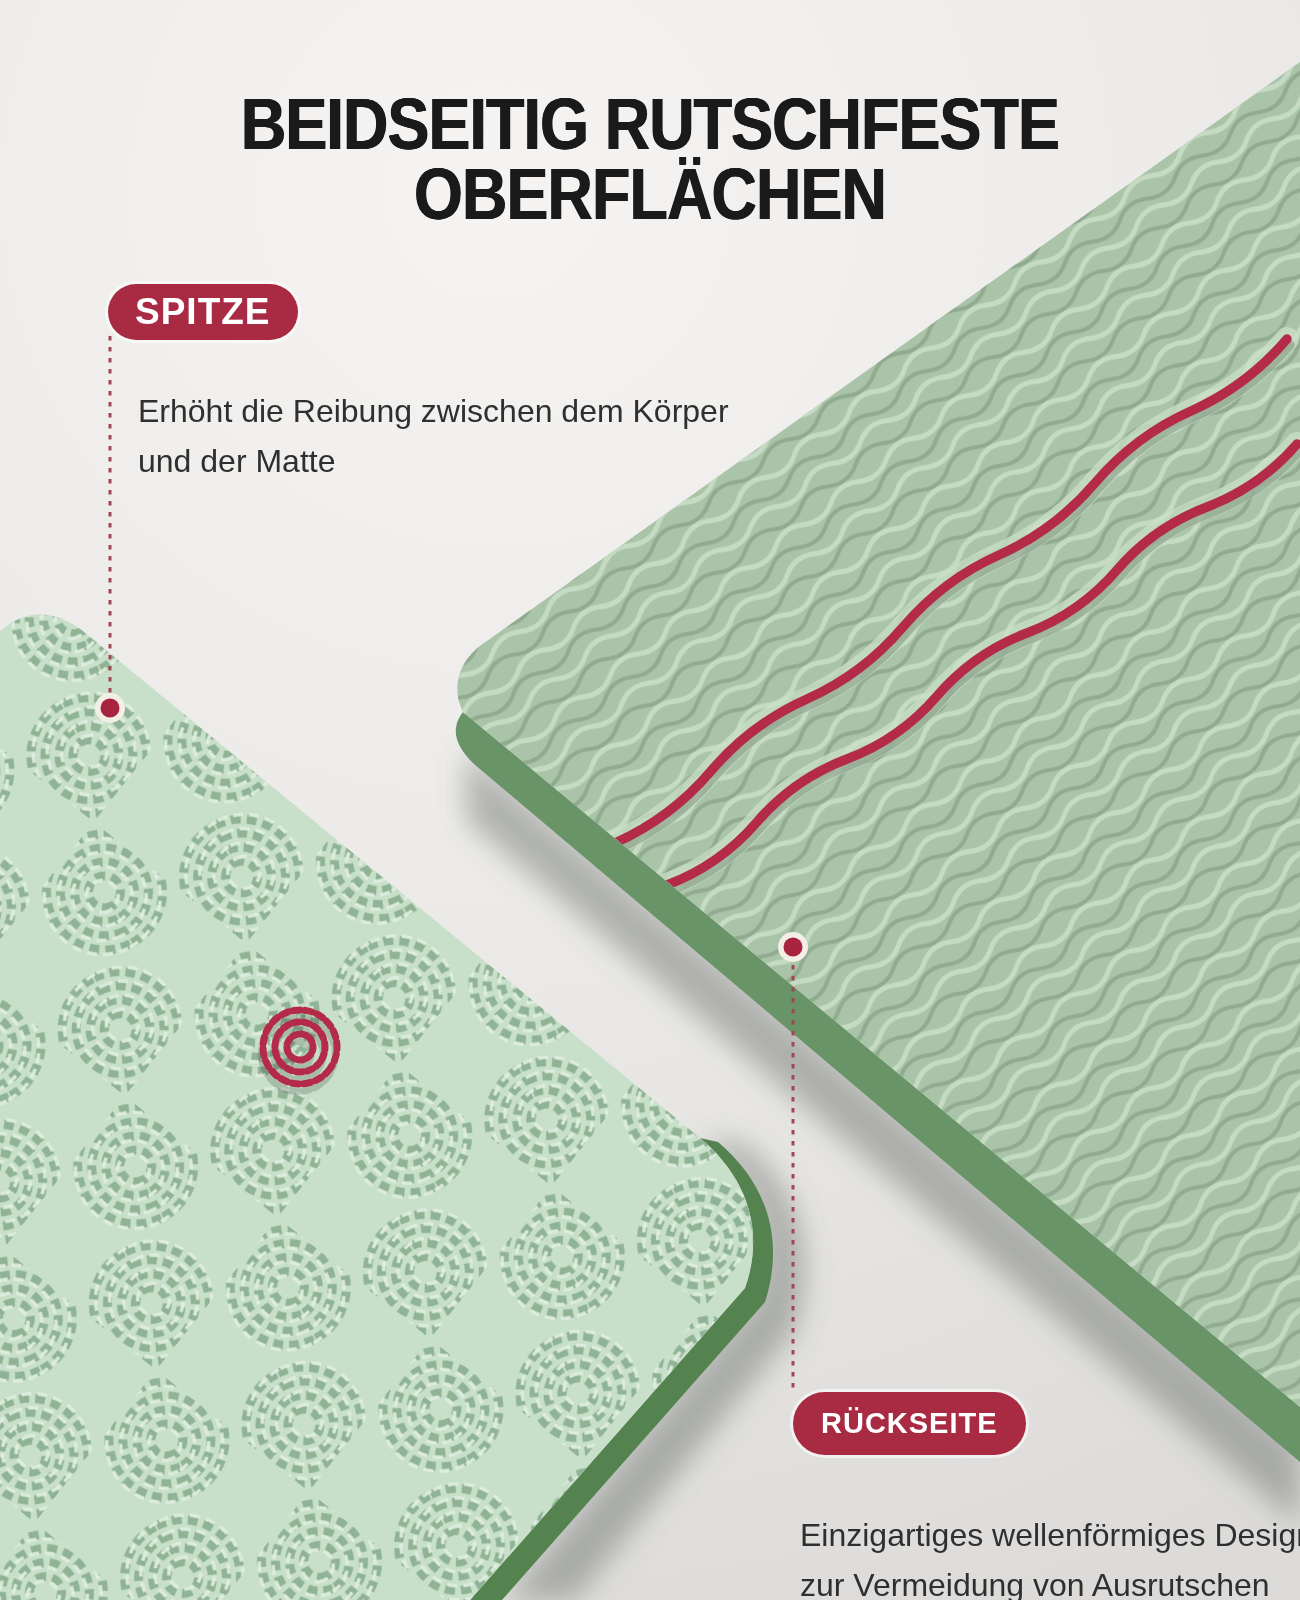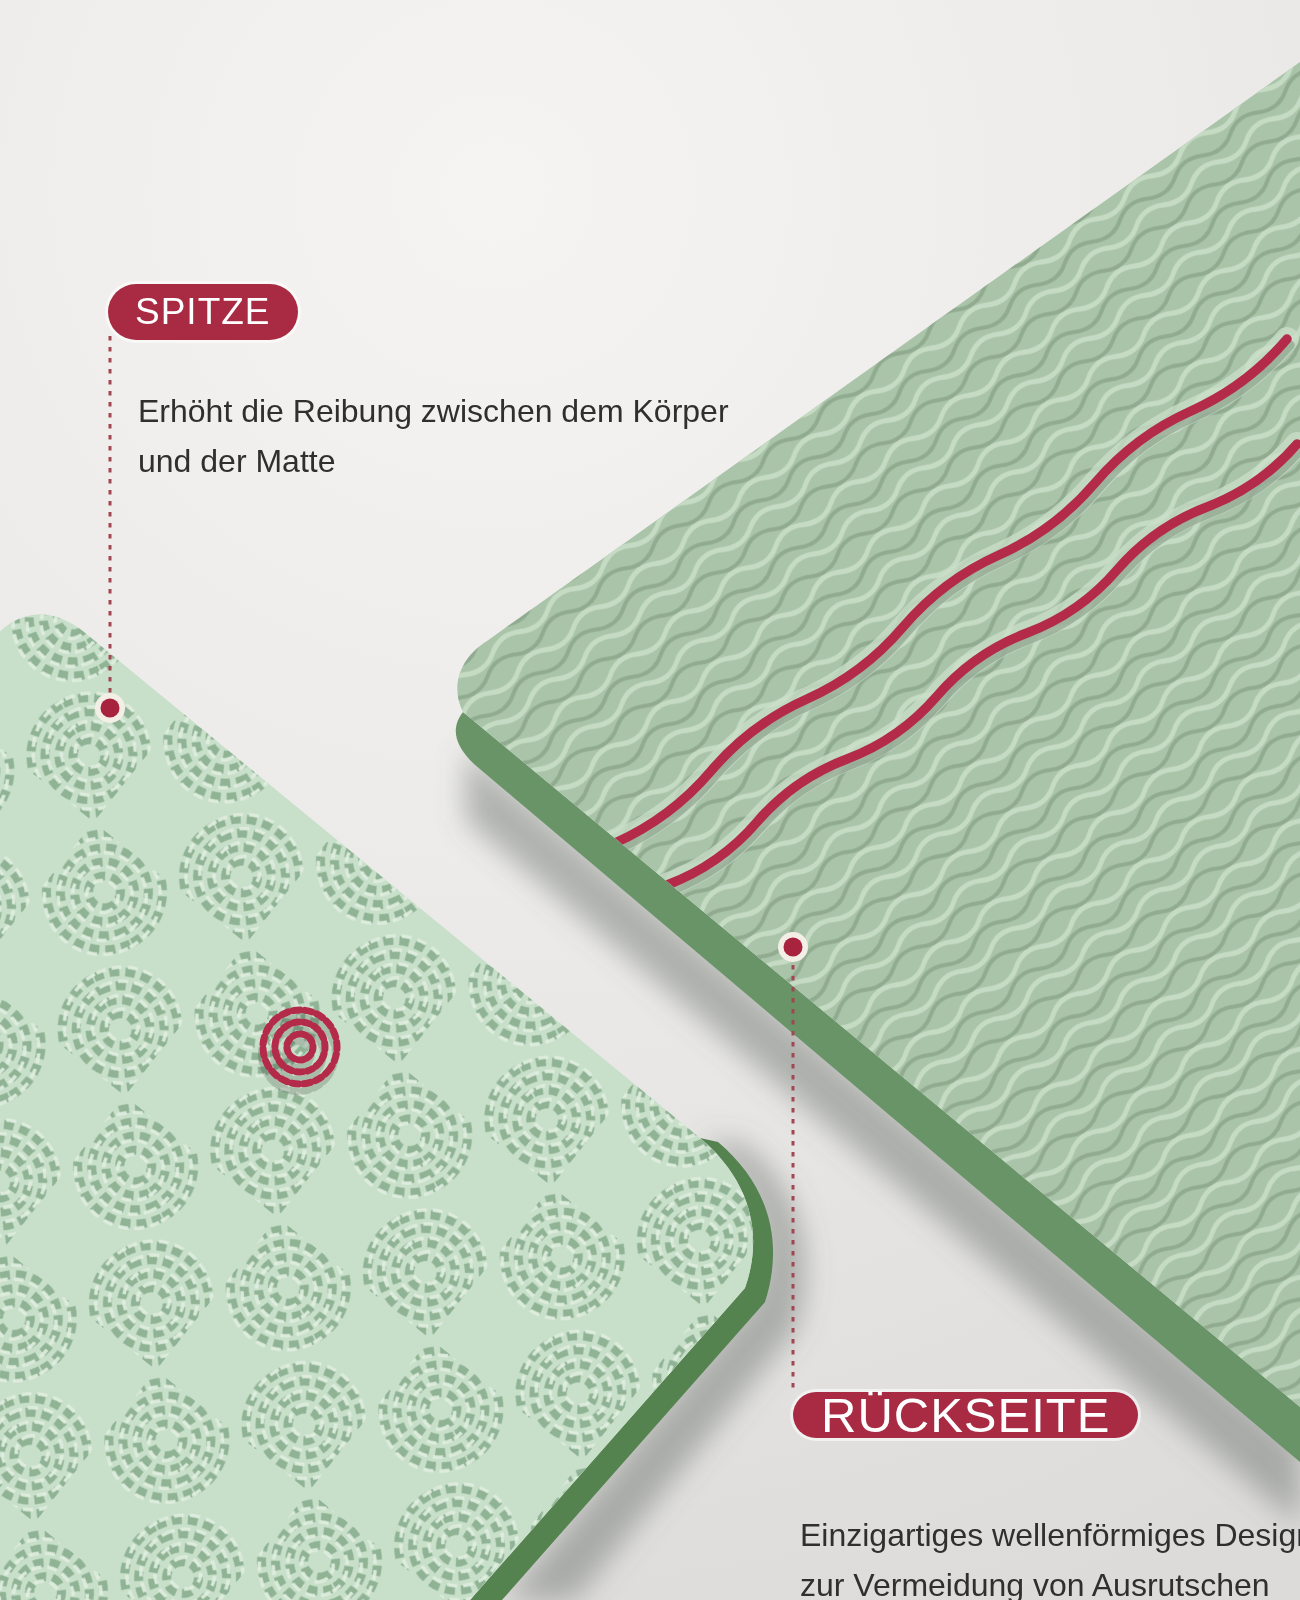--- a/index.html
+++ b/index.html
@@ -36,24 +36,24 @@
   .dot{fill:var(--marker-red);}
   .heart-dark{fill:none;stroke:rgba(0,0,0,0.16);stroke-linecap:round;}
   .heart{fill:none;stroke:var(--stripe-red);stroke-linecap:round;}
 
   
   .title{position:absolute;left:0;top:40px;width:1300px;text-align:center;color:var(--title-text);
     font-weight:900;line-height:70px;font-size:73px;letter-spacing:-1px;}
   .title-line{display:block;transform:scaleX(.86);transform-origin:50% 50%;
     text-shadow:0.6px 0 currentColor,-0.6px 0 currentColor;}
   .pill{position:absolute;display:flex;align-items:center;justify-content:flex-start;
-    background:var(--accent-red);color:var(--pill-text);font-weight:400;border-radius:45px;
+    background:var(--accent-red);color:var(--pill-text);font-weight:700;border-radius:45px;
     box-shadow:0 0 0 3px rgba(255,255,255,0.55);white-space:nowrap;}
   .pill-spitze{left:108px;top:284px;height:56px;padding:0 27px;font-size:37px;letter-spacing:1px;}
-  .pill-rueckseite{left:793px;top:1392px;height:46px;padding:0 28px;font-size:49px;letter-spacing:1px;}
+  .pill-rueckseite{left:793px;top:1392px;height:63px;padding:0 28px;font-size:29px;letter-spacing:1px;}
   .desc{position:absolute;color:var(--body-text);font-size:32px;line-height:50px;}
   .desc-spitze{left:138px;top:354px;width:600px;}
   .desc-rueckseite{left:800px;top:1478px;width:545px;}
 </style>
 </head>
 <body>
 
 <div class="stage">
 
   <svg class="scene" viewBox="0 0 1300 1600" aria-hidden="true">
@@ -142,20 +142,24 @@
 
     <line class="leader" x1="110" y1="336" x2="110" y2="694"></line>
     <circle class="halo" cx="110" cy="708" r="15"></circle>
     <circle class="dot" cx="110" cy="708" r="9.5"></circle>
 
     <circle class="halo" cx="793" cy="947" r="15"></circle>
     <circle class="dot" cx="793" cy="947" r="9.5"></circle>
     <line class="leader" x1="793" y1="965" x2="793" y2="1388"></line>
   </svg>
 
+  <h1 class="title">
+    <span class="title-line">BEIDSEITIG RUTSCHFESTE</span>
+    <span class="title-line">OBERFLÄCHEN</span>
+  </h1>
 
   <div class="pill pill-spitze">
     <span>SPITZE</span>
   </div>
   <p class="desc desc-spitze">Erhöht die Reibung zwischen dem Körper und der Matte</p>
 
   <div class="pill pill-rueckseite">
     <span>RÜCKSEITE</span>
   </div>
   <p class="desc desc-rueckseite">Einzigartiges wellenförmiges Design zur Vermeidung von Ausrutschen</p>

